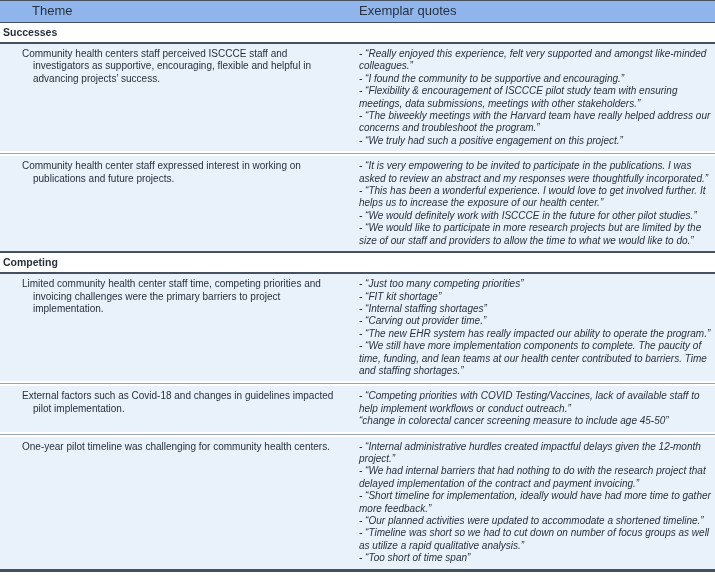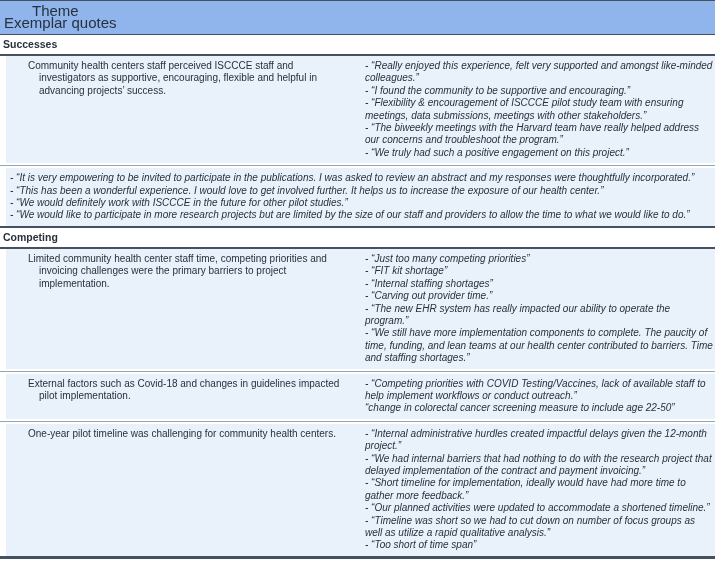--- a/index.html
+++ b/index.html
@@ -20,43 +20,41 @@
   .table-wrap {
     width: 715px;
     background: var(--page_bg);
     border-top: 1px solid var(--rule_dark);
     border-bottom: 3px solid var(--rule_dark);
   }
   .header-row {
     display: flex;
     background: var(--header_bg);
     padding: 4px 0 5px 0;
-    font-size: 15px;
+    font-size: 13px;
     line-height: 12px;
-    flex-direction: column;
   }
   .hcell-theme  { width: 355px; padding-left: 32px; }
   .hcell-quotes { flex: 1; padding-left: 4px; padding-right: 10px; }
 
   .rule-thin { height: 1px; background: var(--rule_dark); }
   .rule      { height: 2px; background: var(--rule_dark); }
 
   .section-row {
     background: #ffffff;
     padding: 3px 0 4px 3px;
     font-weight: bold;
     font-size: 10.5px;
     line-height: 12px;
   }
 
   .data-row {
     display: flex;
     background: var(--row_bg);
     padding: 4px 0;
-    margin-left: 6px;
   }
   .cell-theme {
     width: 355px;
     padding-left: 33px;
     padding-right: 14px;
     text-indent: -11px;      
     font-size: 10px;
     line-height: 12.4px;
   }
   .cell-quotes {
@@ -100,20 +98,21 @@
     <div class="cell-quotes">- “Really enjoyed this experience, felt very supported and amongst like-minded colleagues.”
 - “I found the community to be supportive and encouraging.”
 - “Flexibility &amp; encouragement of ISCCCE pilot study team with ensuring meetings, data submissions, meetings with other stakeholders.”
 - “The biweekly meetings with the Harvard team have really helped address our concerns and troubleshoot the program.”
 - “We truly had such a positive engagement on this project.”</div>
   </div>
 
   <div class="row-sep"></div>
 
   <div class="data-row">
+    <div class="cell-theme">Community health center staff expressed interest in working on publications and future projects.</div>
     <div class="cell-quotes">- “It is very empowering to be invited to participate in the publications. I was asked to review an abstract and my responses were thoughtfully incorporated.”
 - “This has been a wonderful experience. I would love to get involved further. It helps us to increase the exposure of our health center.”
 - “We would definitely work with ISCCCE in the future for other pilot studies.”
 - “We would like to participate in more research projects but are limited by the size of our staff and providers to allow the time to what we would like to do.”</div>
   </div>
 
   <div class="rule"></div>
   <div class="section-row">Competing</div>
   <div class="rule"></div>
 
@@ -125,21 +124,21 @@
 - “Carving out provider time.”
 - “The new EHR system has really impacted our ability to operate the program.”
 - “We still have more implementation components to complete. The paucity of time, funding, and lean teams at our health center contributed to barriers. Time and staffing shortages.”</div>
   </div>
 
   <div class="row-sep"></div>
 
   <div class="data-row">
     <div class="cell-theme">External factors such as Covid-18 and changes in guidelines impacted pilot implementation.</div>
     <div class="cell-quotes">- “Competing priorities with COVID Testing/Vaccines, lack of available staff to help implement workflows or conduct outreach.”
-“change in colorectal cancer screening measure to include age 22-50”</div>
+“change in colorectal cancer screening measure to include age 45-50”</div>
   </div>
 
   <div class="row-sep"></div>
 
   <div class="data-row">
     <div class="cell-theme">One-year pilot timeline was challenging for community health centers.</div>
     <div class="cell-quotes">- “Internal administrative hurdles created impactful delays given the 12-month project.”
 - “We had internal barriers that had nothing to do with the research project that delayed implementation of the contract and payment invoicing.”
 - “Short timeline for implementation, ideally would have had more time to gather more feedback.”
 - “Our planned activities were updated to accommodate a shortened timeline.”

